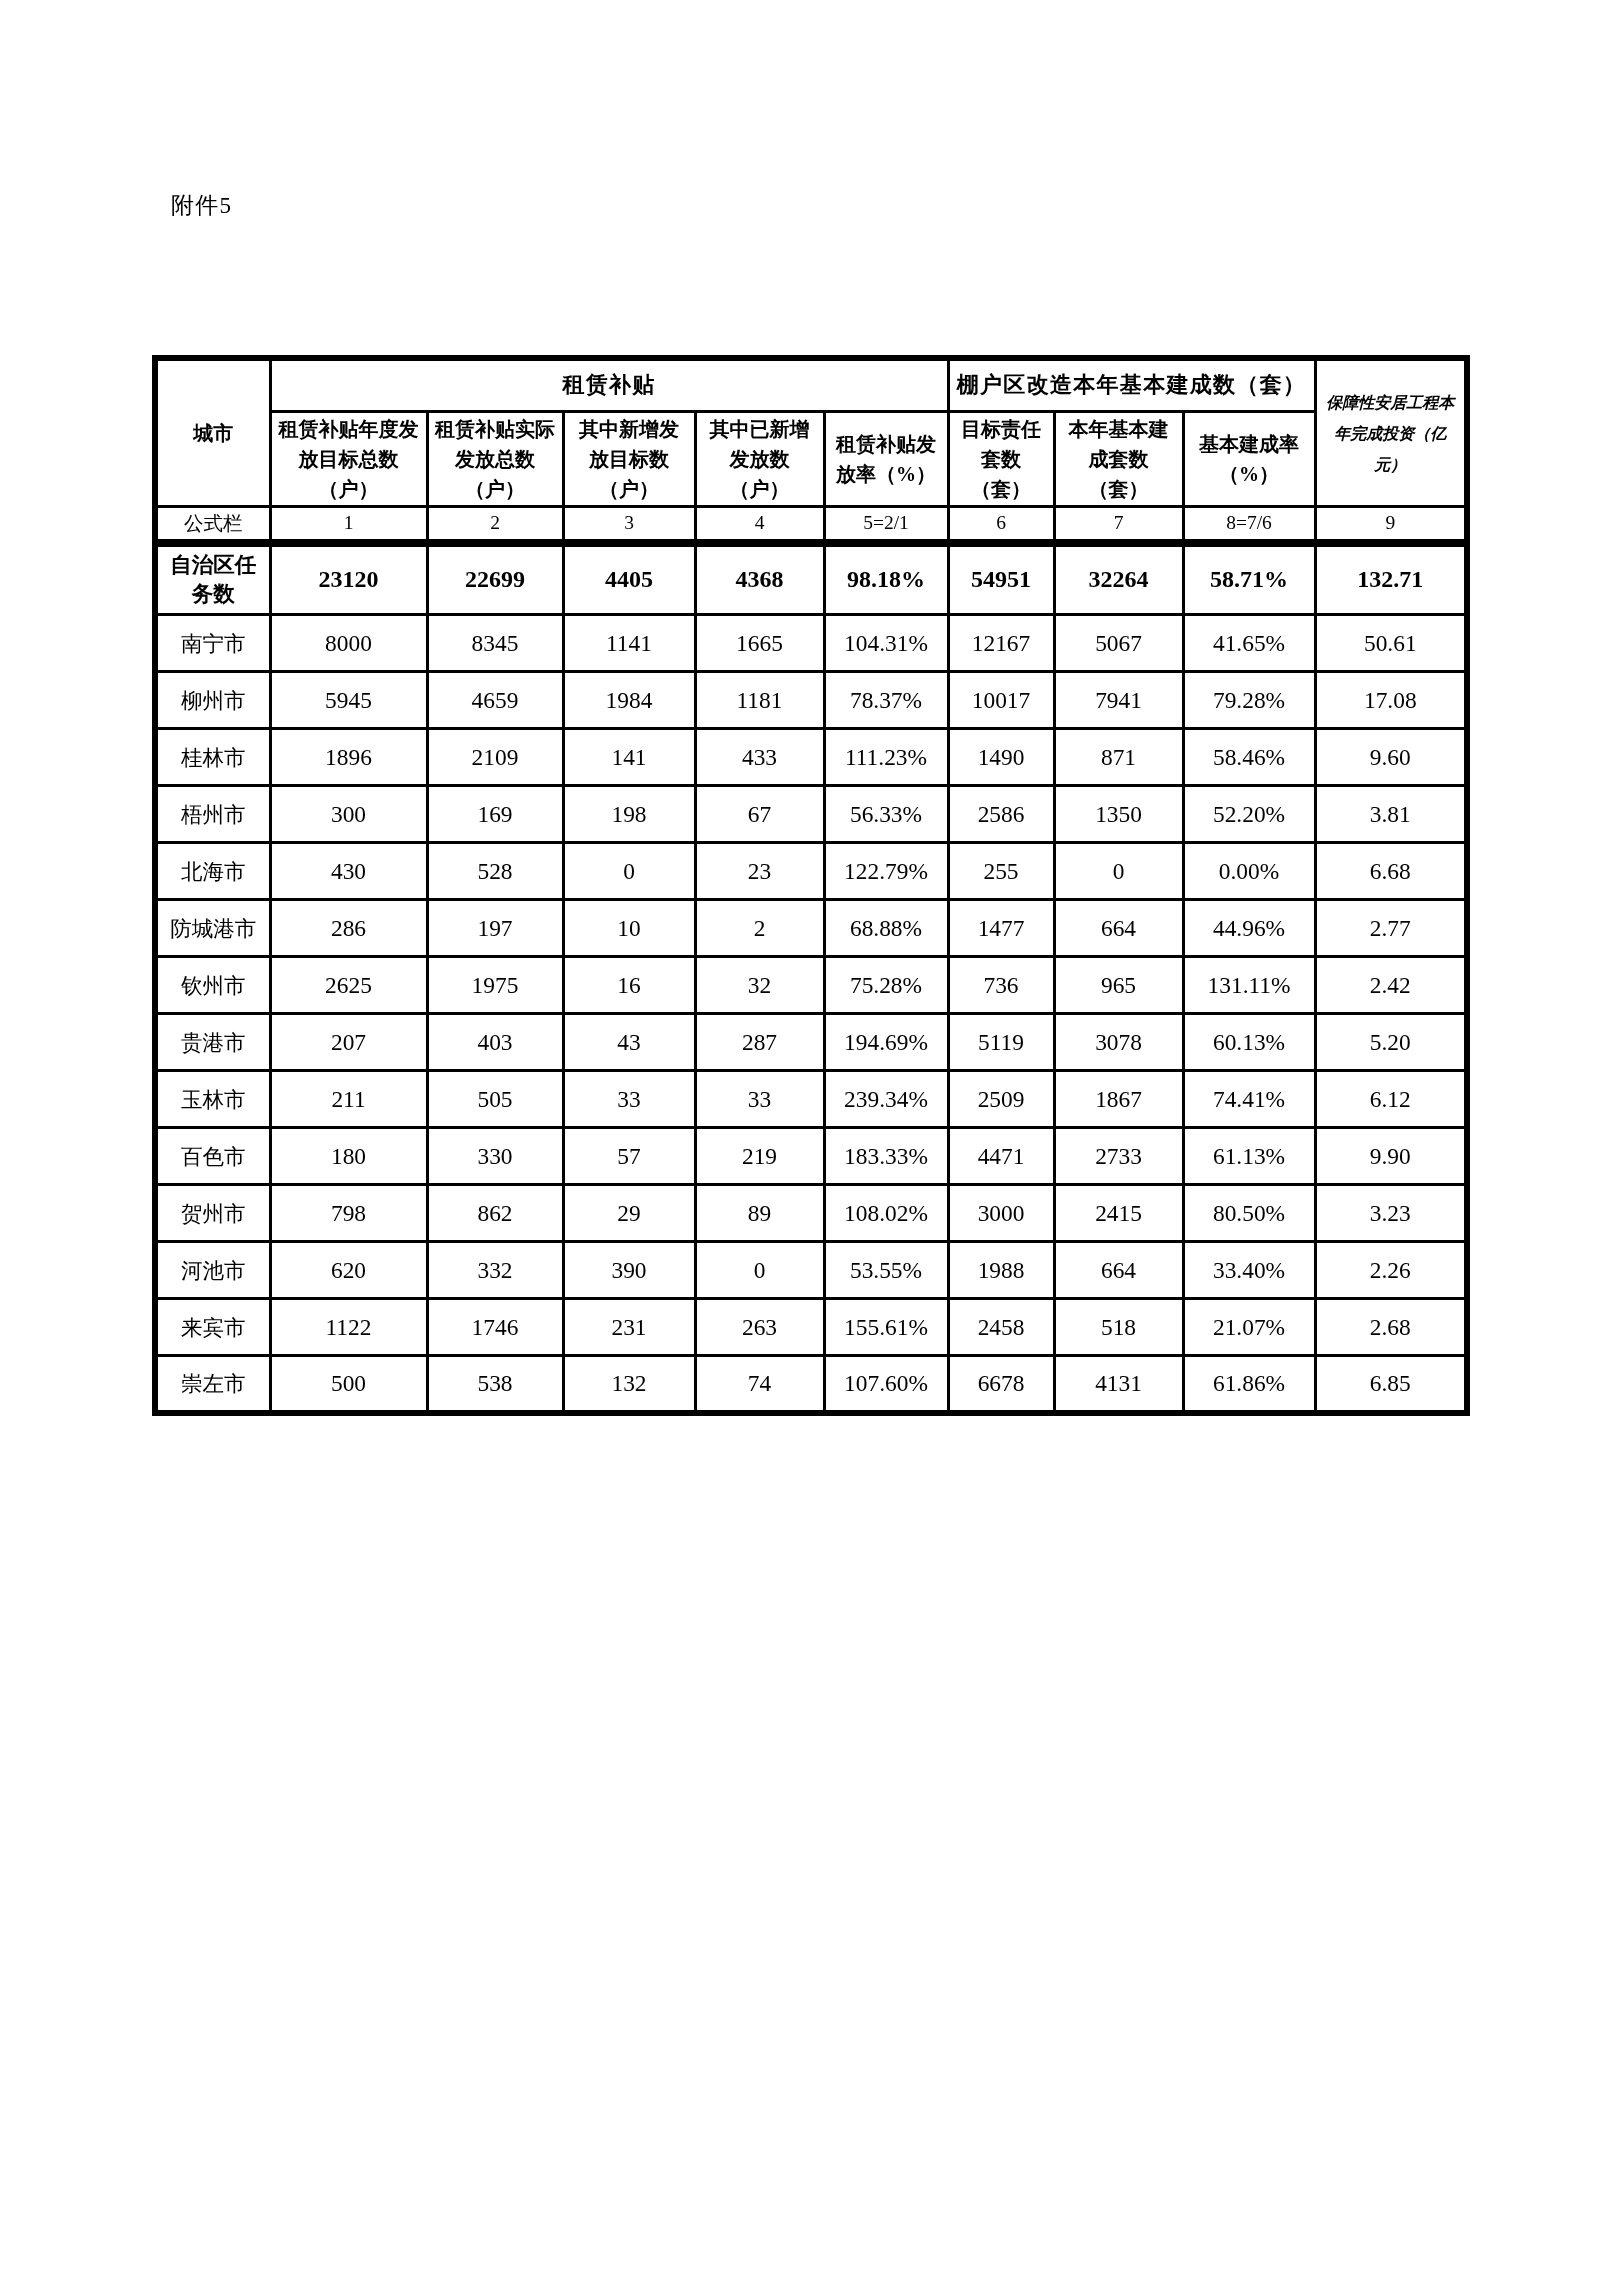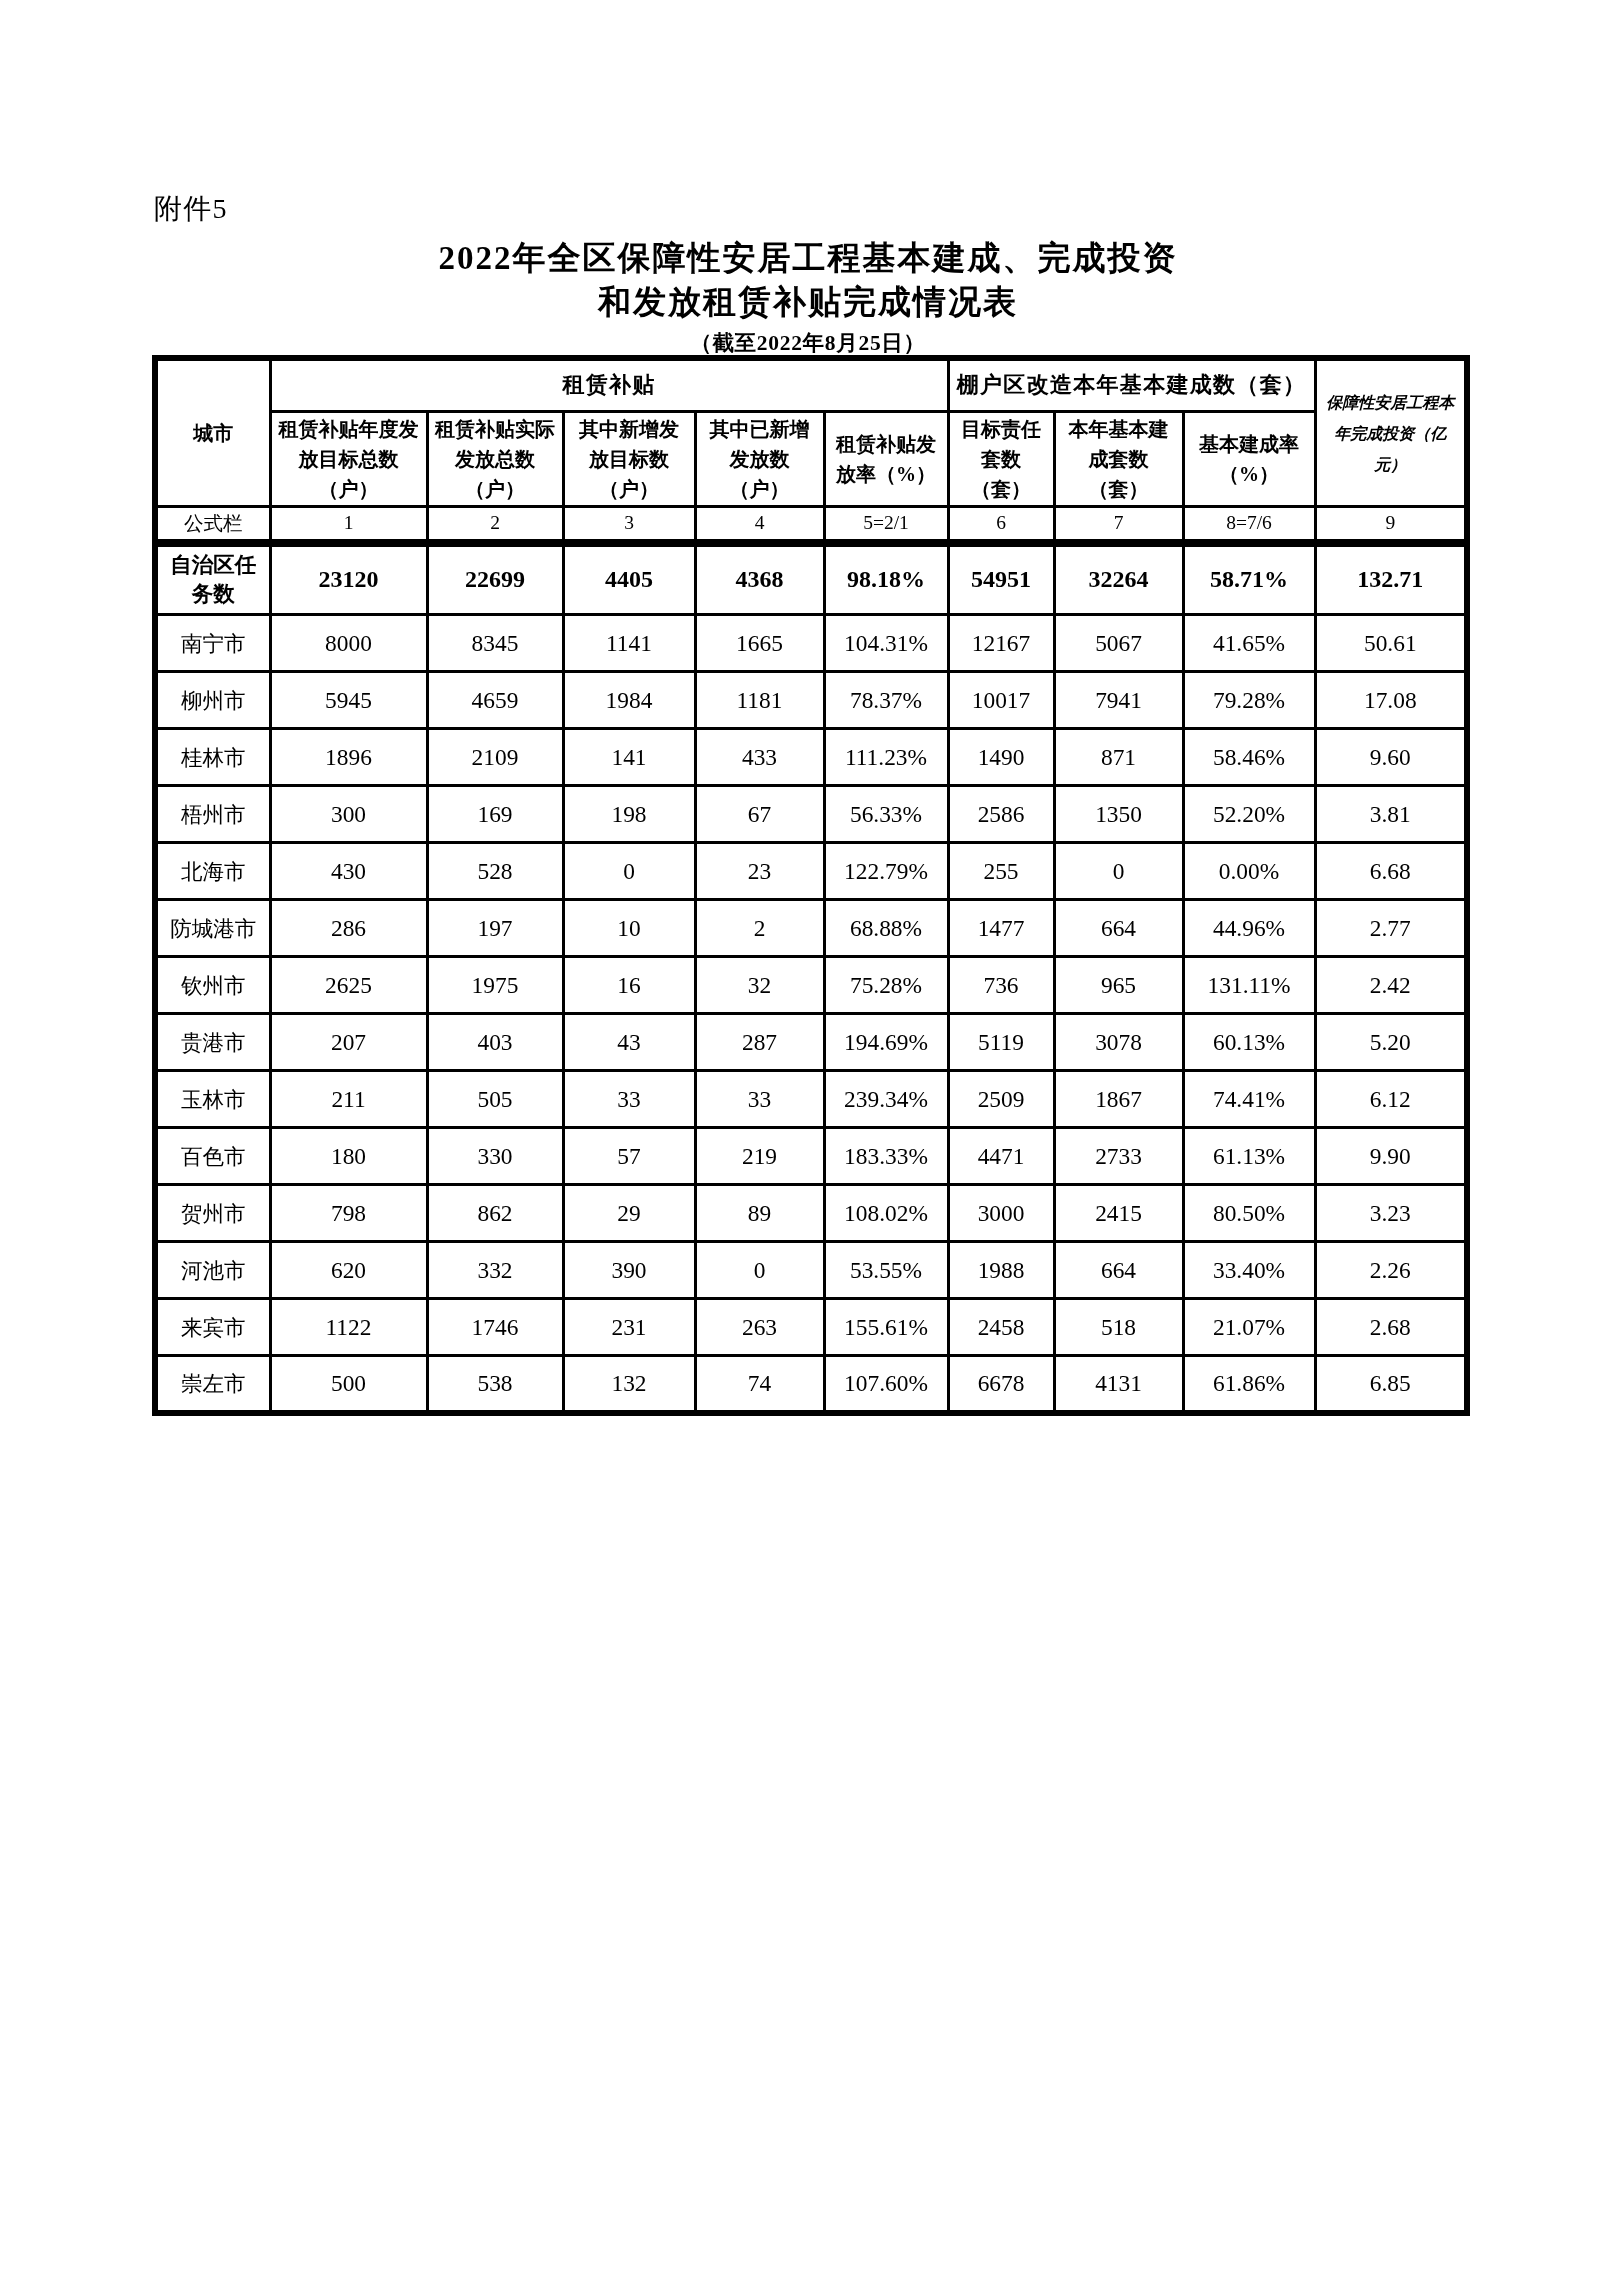--- a/index.html
+++ b/index.html
@@ -14,23 +14,23 @@
     font-family: "Liberation Serif", "DejaVu Serif", serif;
     color: #000000;
   }
   .page {
     position: absolute;
     inset: 0;
     background: #ffffff;
   }
   .attachment-label {
     position: absolute;
-    left: 154px;
+    left: 171px;
     top: 190px;
-    font-size: 28px;
+    font-size: 23px;
     letter-spacing: 1.3px;
   }
   .title-block {
     position: absolute;
     left: 152px;
     top: 236px;
     width: 1312px;
     text-align: center;
   }
   .title-line {
@@ -112,25 +112,20 @@
     font-weight: normal;
   }
 </style>
 </head>
 <body>
 
 <div class="page">
 
   <div class="attachment-label">附件5</div>
 
-  <div class="title-block">
-    <div class="title-line">2022年全区保障性安居工程基本建成、完成投资</div>
-    <div class="title-line">和发放租赁补贴完成情况表</div>
-    <div class="subtitle">（截至2022年8月25日）</div>
-  </div>
 
   <table class="report">
     <colgroup>
       <col style="width:115px">
       <col style="width:157px">
       <col style="width:136px">
       <col style="width:132px">
       <col style="width:129px">
       <col style="width:124px">
       <col style="width:106px">

